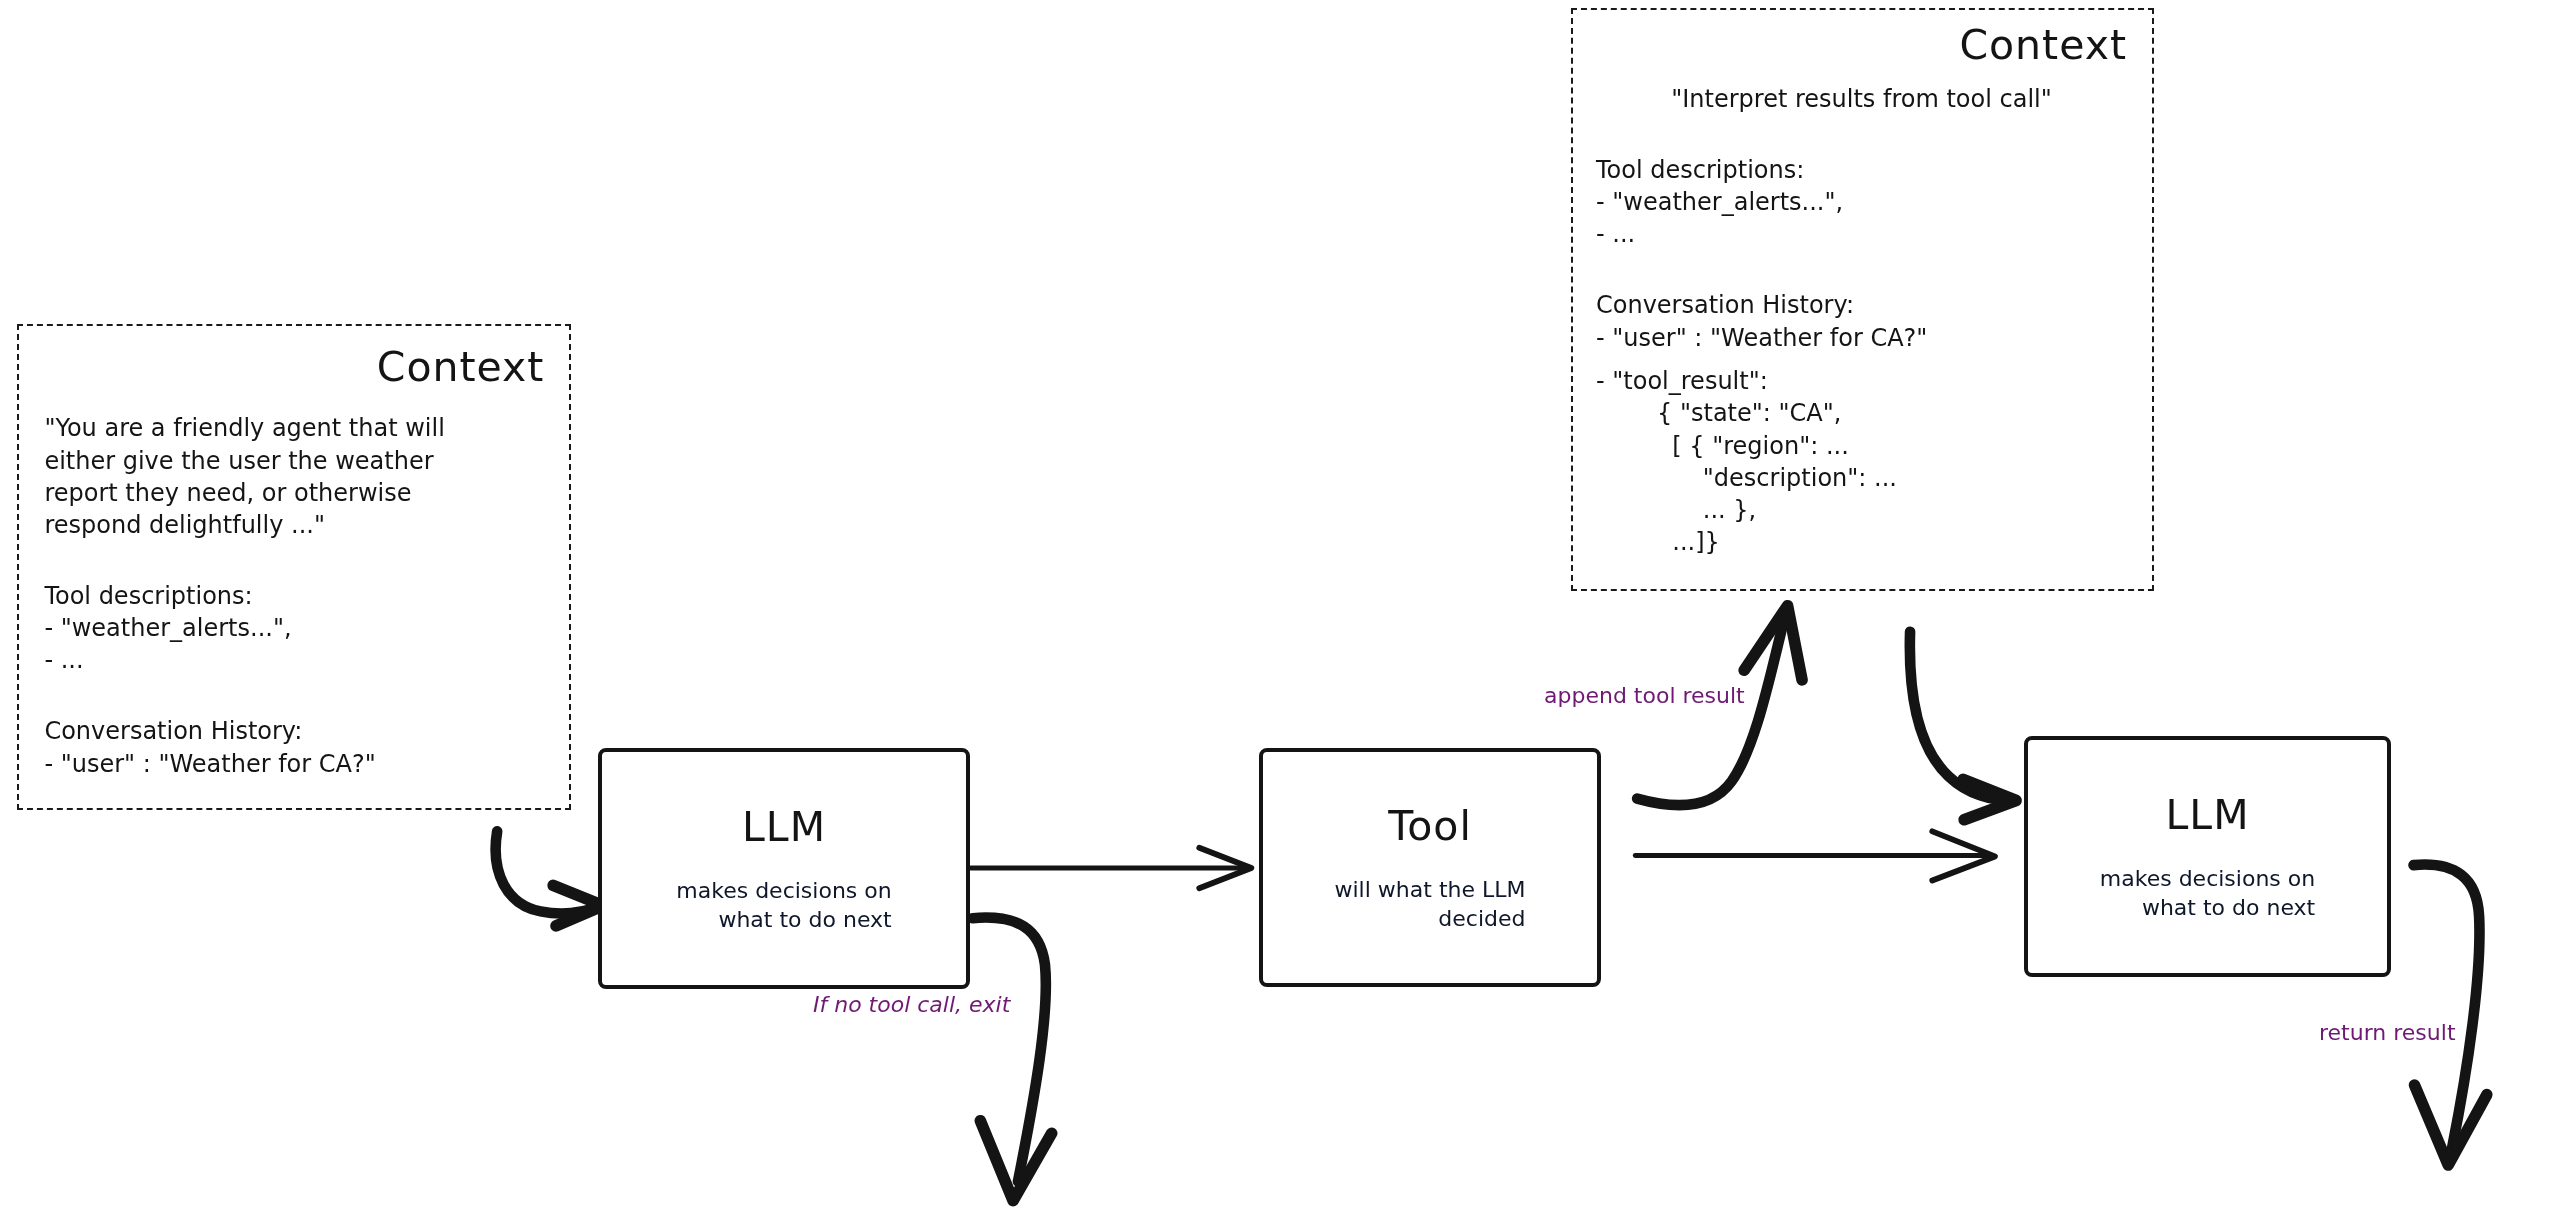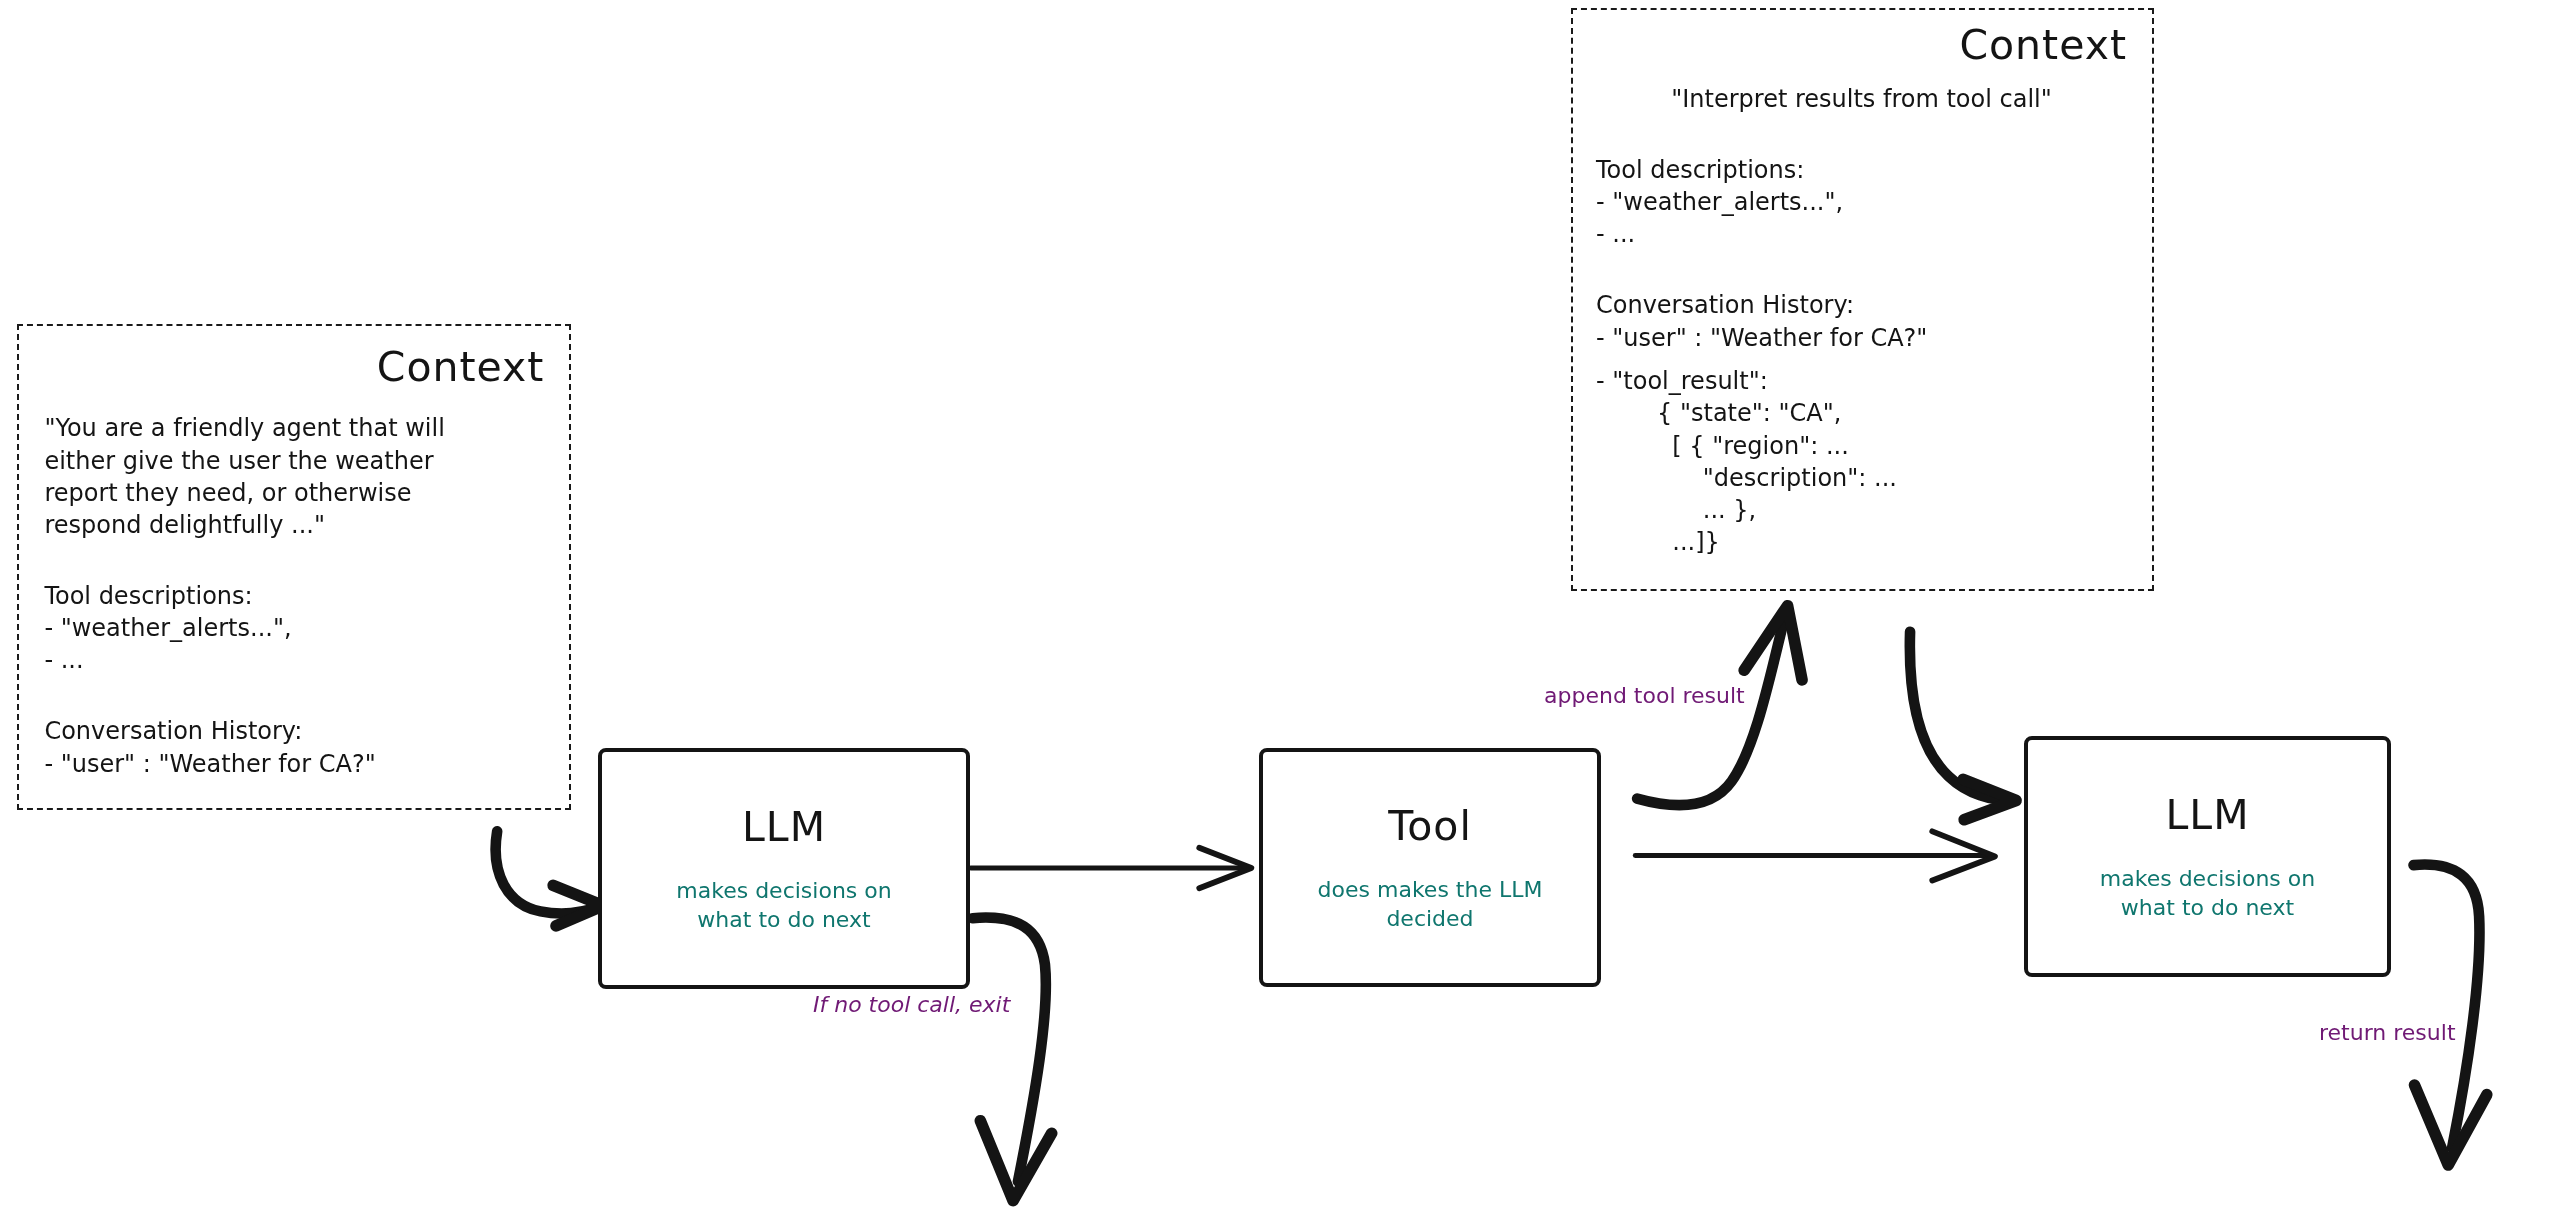--- a/index.html
+++ b/index.html
@@ -61,22 +61,22 @@
   }
   .node-title {
     font-size: 41px;
     color: #141414;
     letter-spacing: 1px;
     margin-bottom: 25px;
   }
   .node-sub {
     font-size: 22px;
     line-height: 1.33;
-    color: #0f766e;
-    text-align: center;
+    color: #0f172a;
+    text-align: right;
     white-space: pre-wrap;
   }
 
   
   .edge-label {
     position: absolute;
     font-size: 22px;
     color: #701a75;
     white-space: nowrap;
   }
@@ -162,21 +162,21 @@
   </div>
 
   <div class="node" style="left:598px; top:748px; width:372px; height:241px;">
     <div class="node-title">LLM</div>
     <div class="node-sub">makes decisions on
 what to do next</div>
   </div>
 
   <div class="node" style="left:1259px; top:748px; width:342px; height:239px;">
     <div class="node-title">Tool</div>
-    <div class="node-sub">does makes the LLM
+    <div class="node-sub">will what the LLM
 decided</div>
   </div>
 
   <div class="node" style="left:2024px; top:736px; width:367px; height:241px;">
     <div class="node-title">LLM</div>
     <div class="node-sub">makes decisions on
 what to do next</div>
   </div>
 
   <div class="edge-label" style="left:1544px; top:683px;">append tool result</div>

